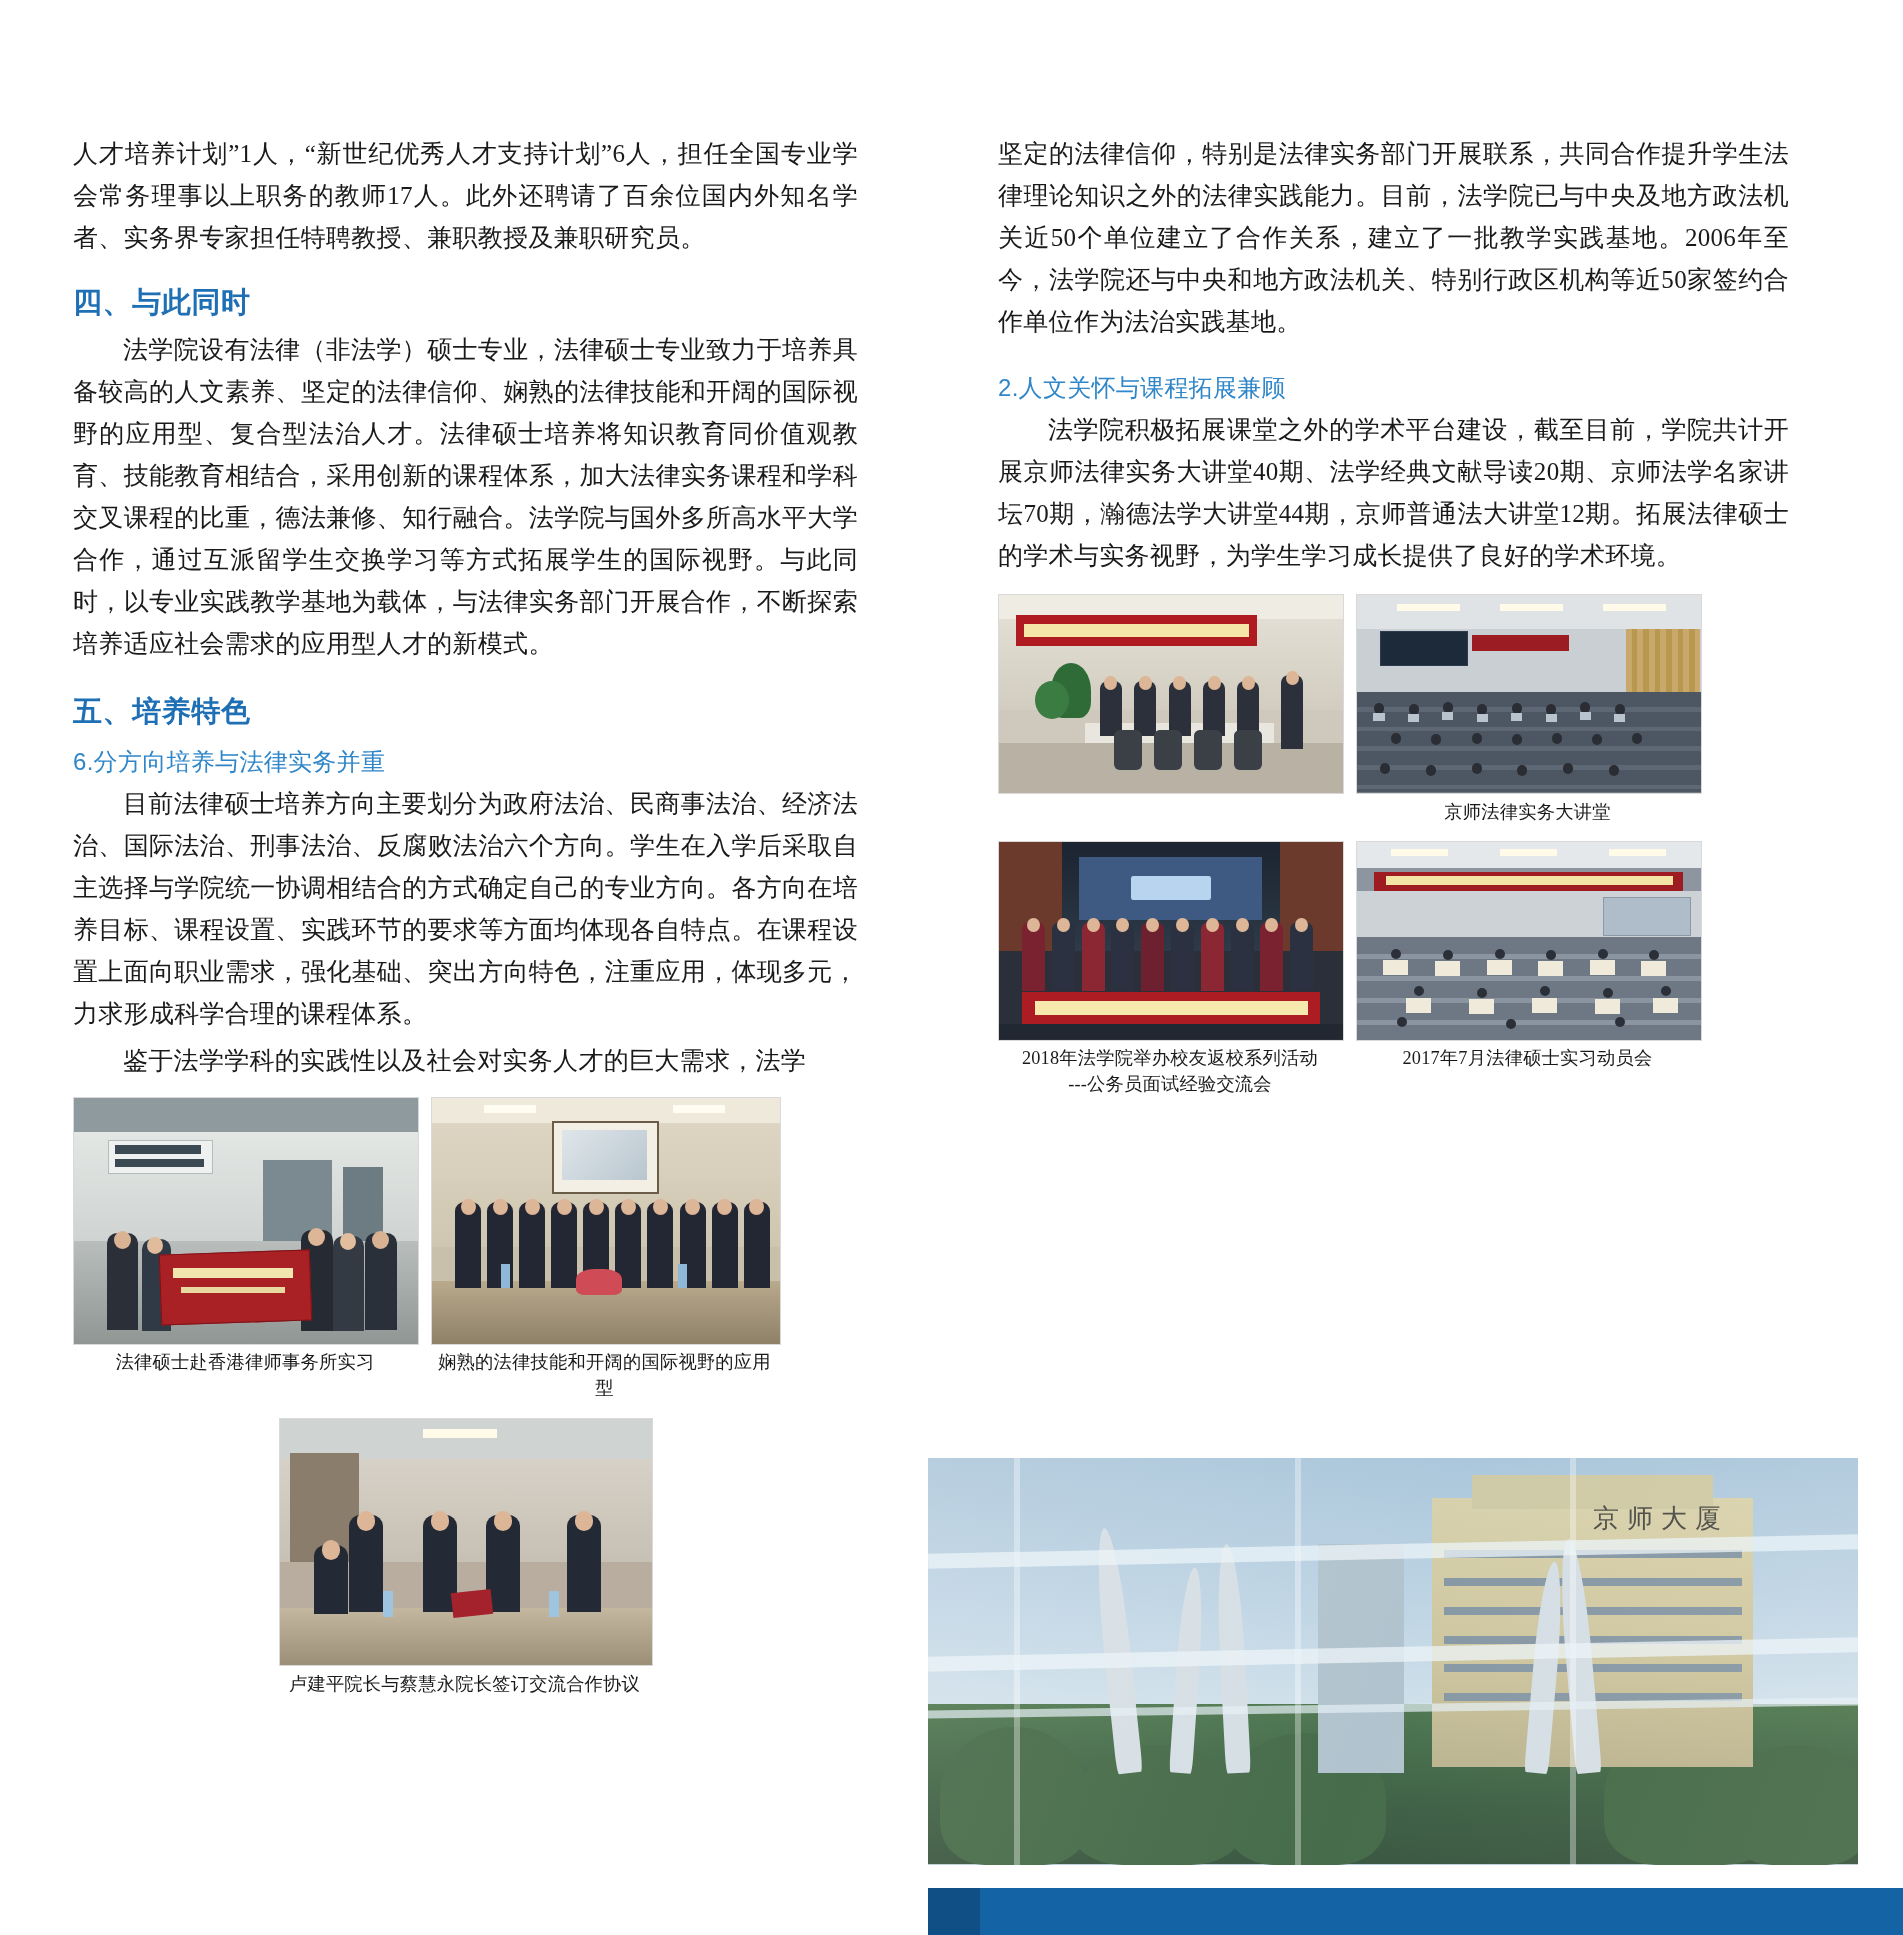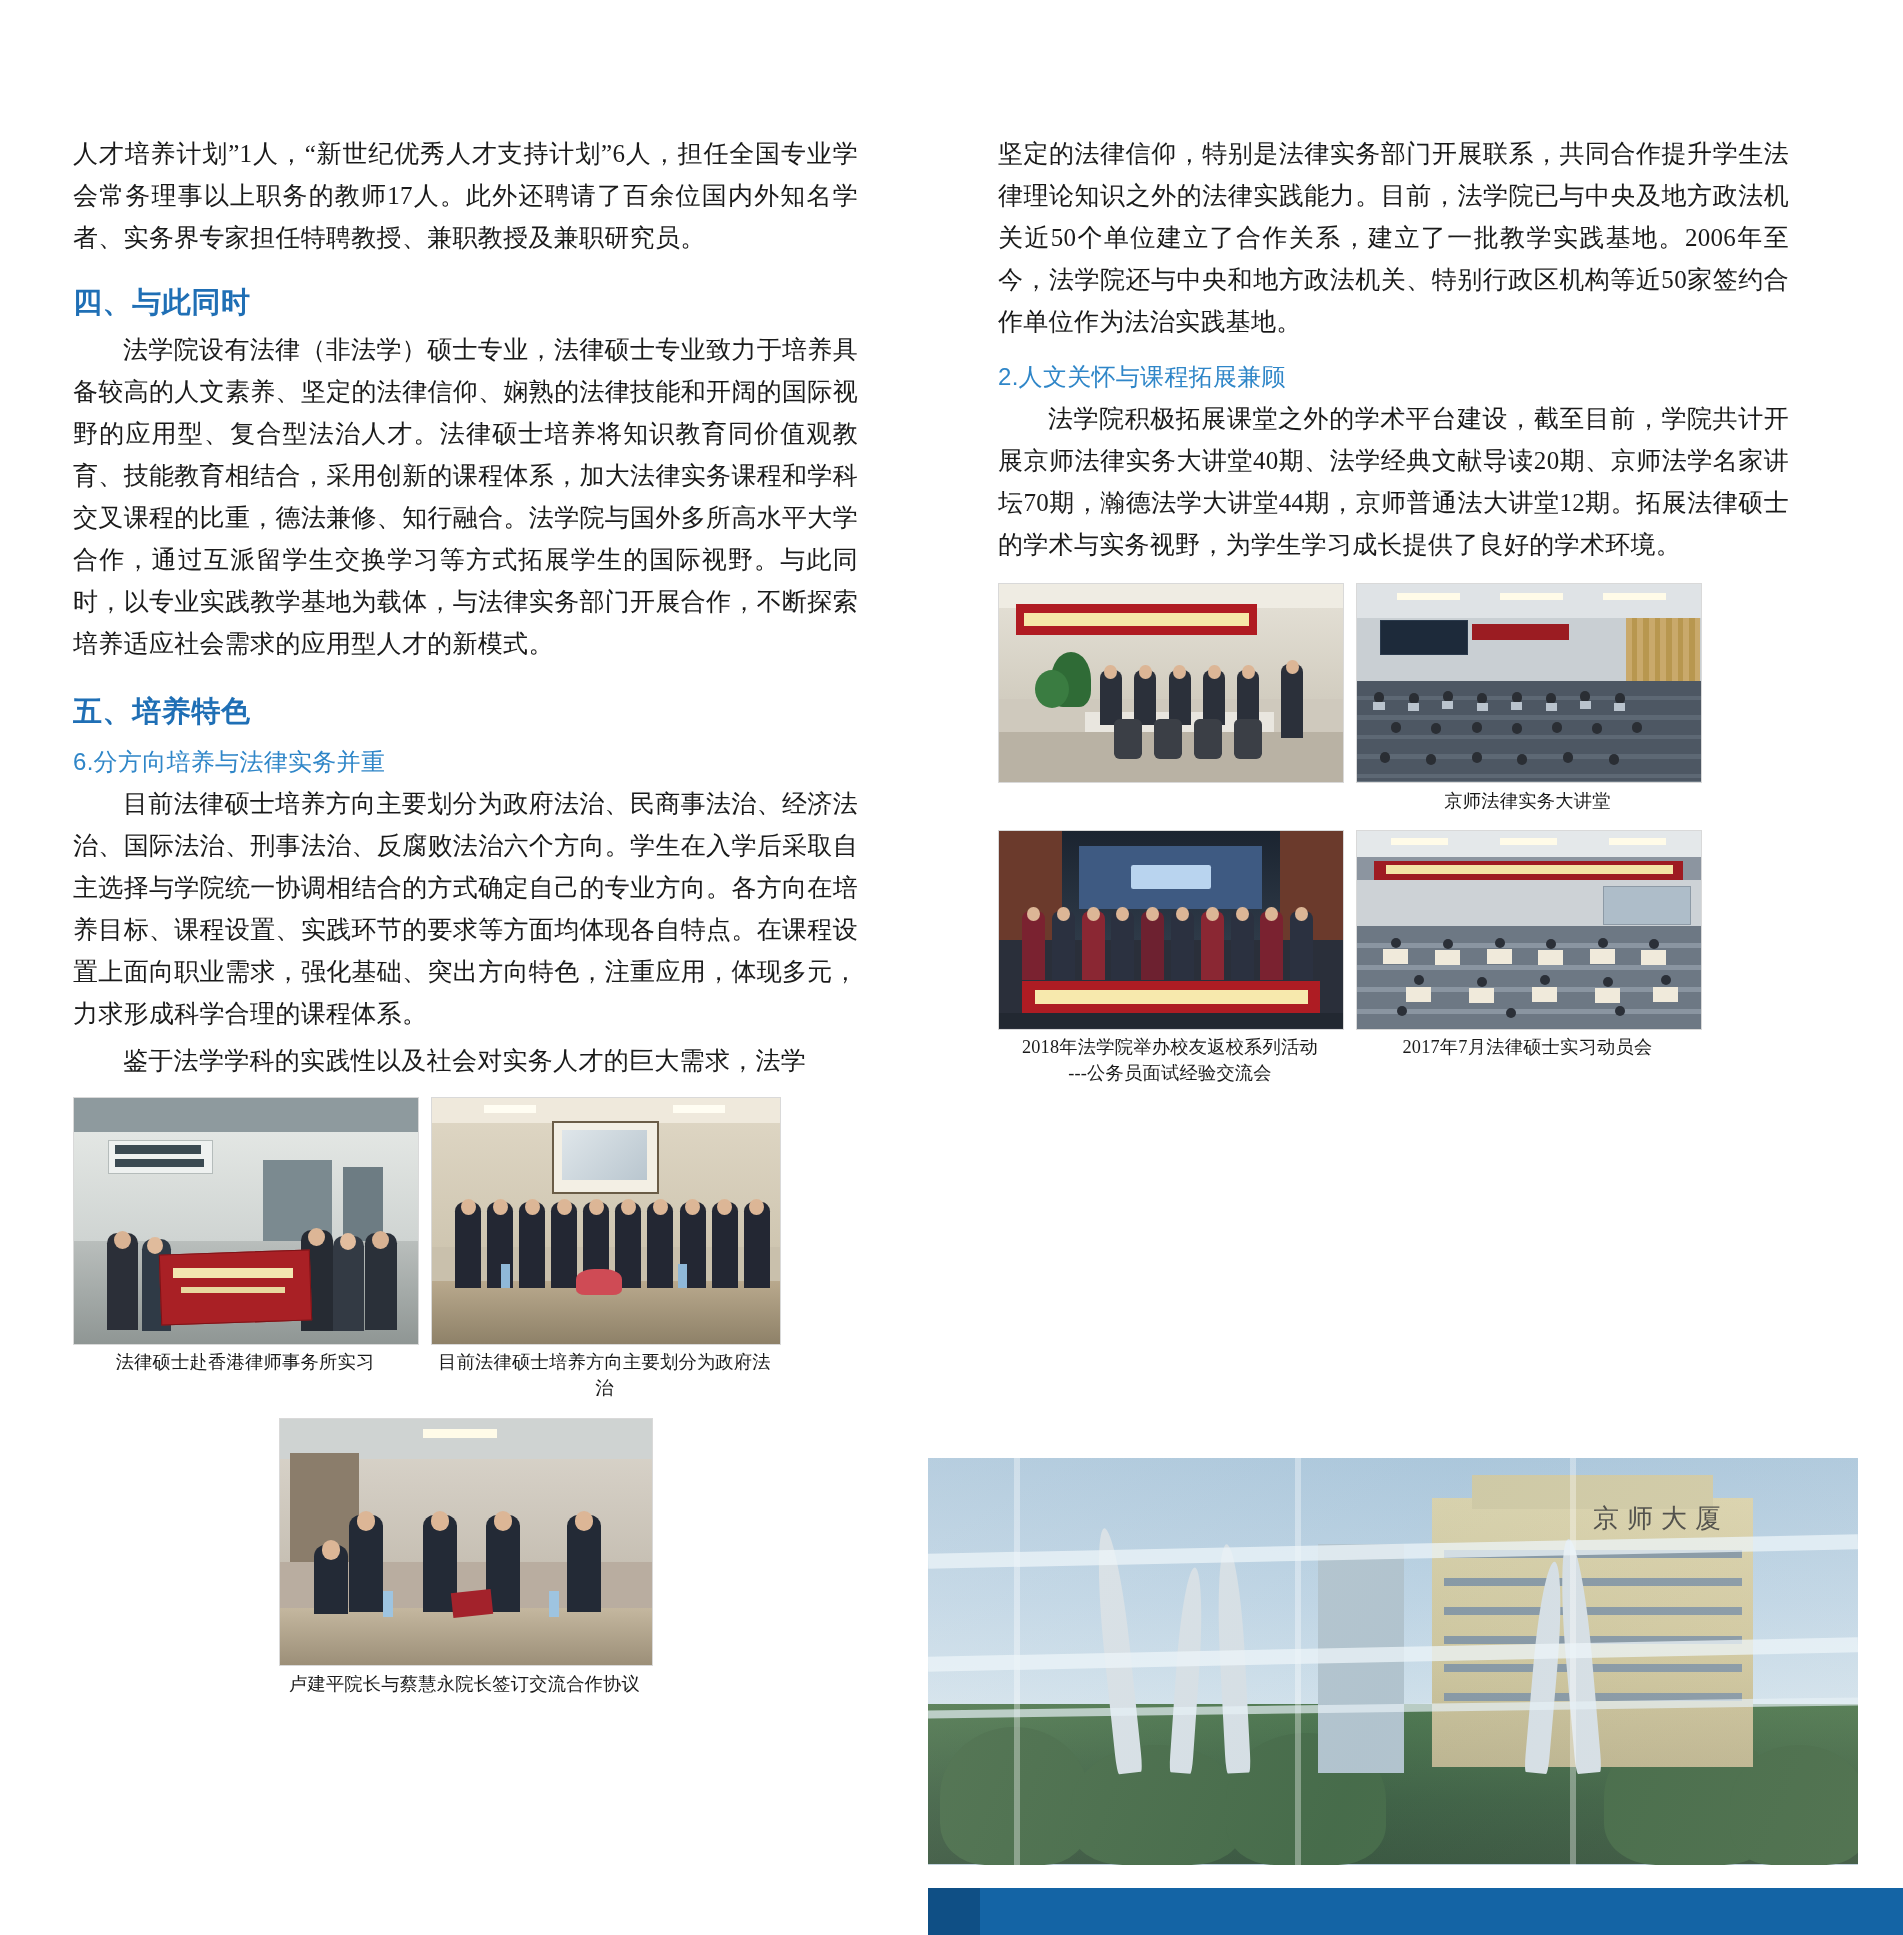--- a/index.html
+++ b/index.html
@@ -311,21 +311,21 @@
           <div class="pr" style="left:248px;"></div>
             <div class="fc" style="left:253px;"></div>
           <div class="pr" style="left:280px;"></div>
             <div class="fc" style="left:285px;"></div>
           <div class="pr" style="left:312px;"></div>
             <div class="fc" style="left:317px;"></div>
           <div class="flower"></div>
             <div class="bottle1"></div>
             <div class="bottle2"></div>
         </div>
-        <div class="caption" style="width:348px;">目前法律硕士培养方向主要划分为政府法治</div>
+        <div class="caption" style="width:348px;">娴熟的法律技能和开阔的国际视野的应用型</div>
       </div>
 
     </div>
 
     <div class="figure-row" style="margin-top:17px; justify-content:center;">
       <div class="figure">
         <div class="photo ph-sign">
           <div class="wall"></div>
             <div class="panel"></div>
             <div class="lamp"></div>
@@ -348,21 +348,21 @@
         <div class="caption" style="width:372px;">卢建平院长与蔡慧永院长签订交流合作协议</div>
       </div>
     </div>
 
   </div>
 
   <div class="col-right">
 
     <p class="body-text no-indent">坚定的法律信仰，特别是法律实务部门开展联系，共同合作提升学生法律理论知识之外的法律实践能力。目前，法学院已与中央及地方政法机关近50个单位建立了合作关系，建立了一批教学实践基地。2006年至今，法学院还与中央和地方政法机关、特别行政区机构等近50家签约合作单位作为法治实践基地。</p>
 
-    <h3 class="sub-heading" style="margin-top:14px;">2.人文关怀与课程拓展兼顾</h3>
+    <h3 class="sub-heading" style="margin-top:25px;">2.人文关怀与课程拓展兼顾</h3>
 
 
     <p class="body-text">法学院积极拓展课堂之外的学术平台建设，截至目前，学院共计开展京师法律实务大讲堂40期、法学经典文献导读20期、京师法学名家讲坛70期，瀚德法学大讲堂44期，京师普通法大讲堂12期。拓展法律硕士的学术与实务视野，为学生学习成长提供了良好的学术环境。</p>
 
     <div class="figure-row" style="margin-top:17px;">
 
       <div class="figure">
         <div class="photo ph-def">
           <div class="wall"></div>
             <div class="ceil"></div>

